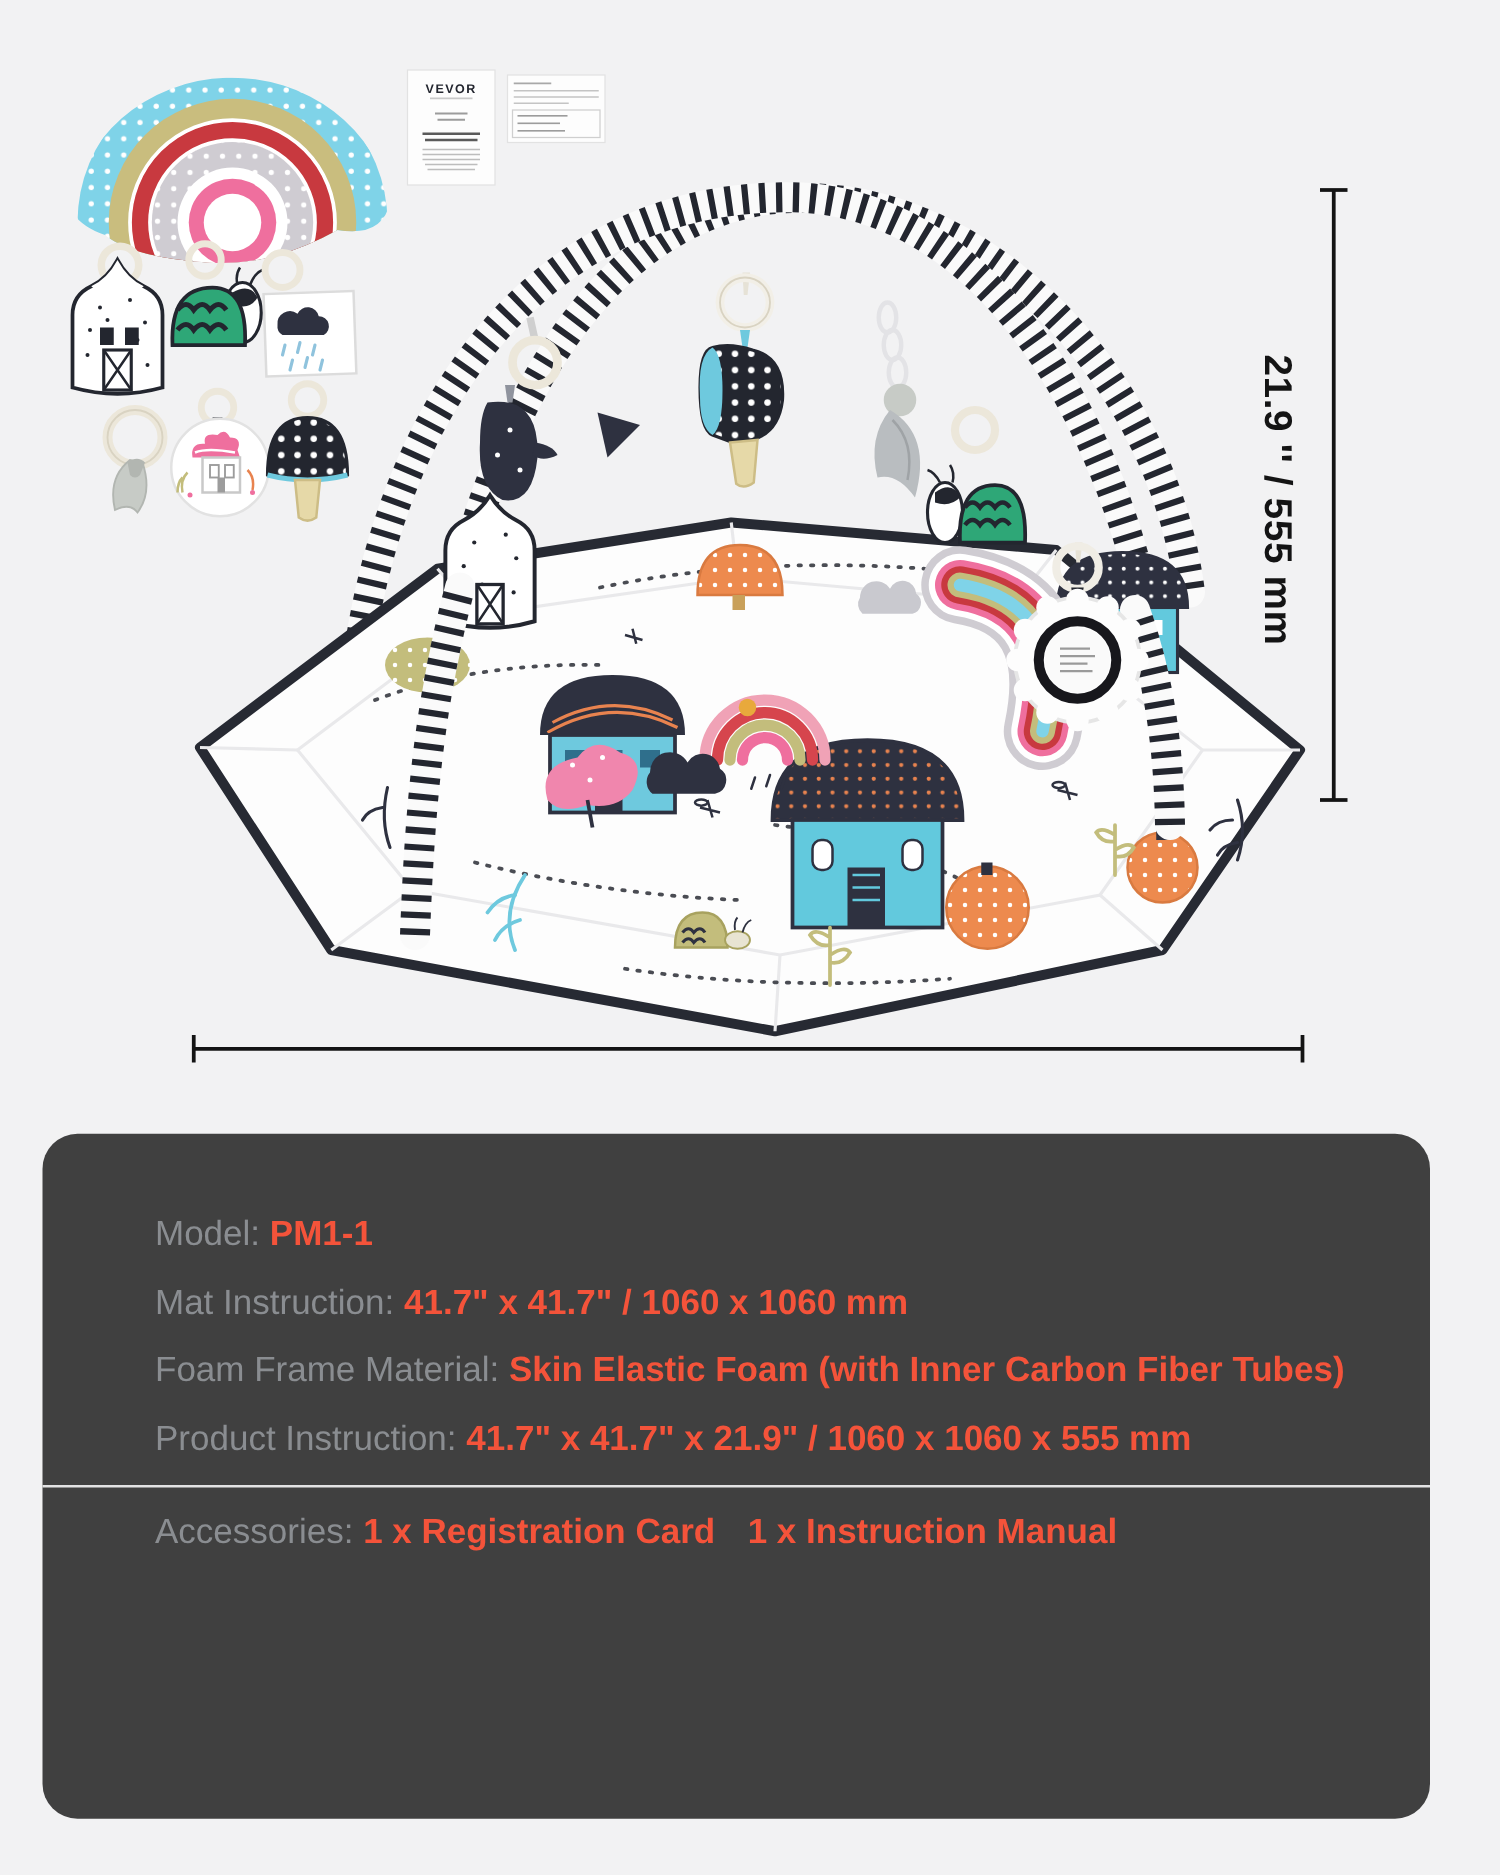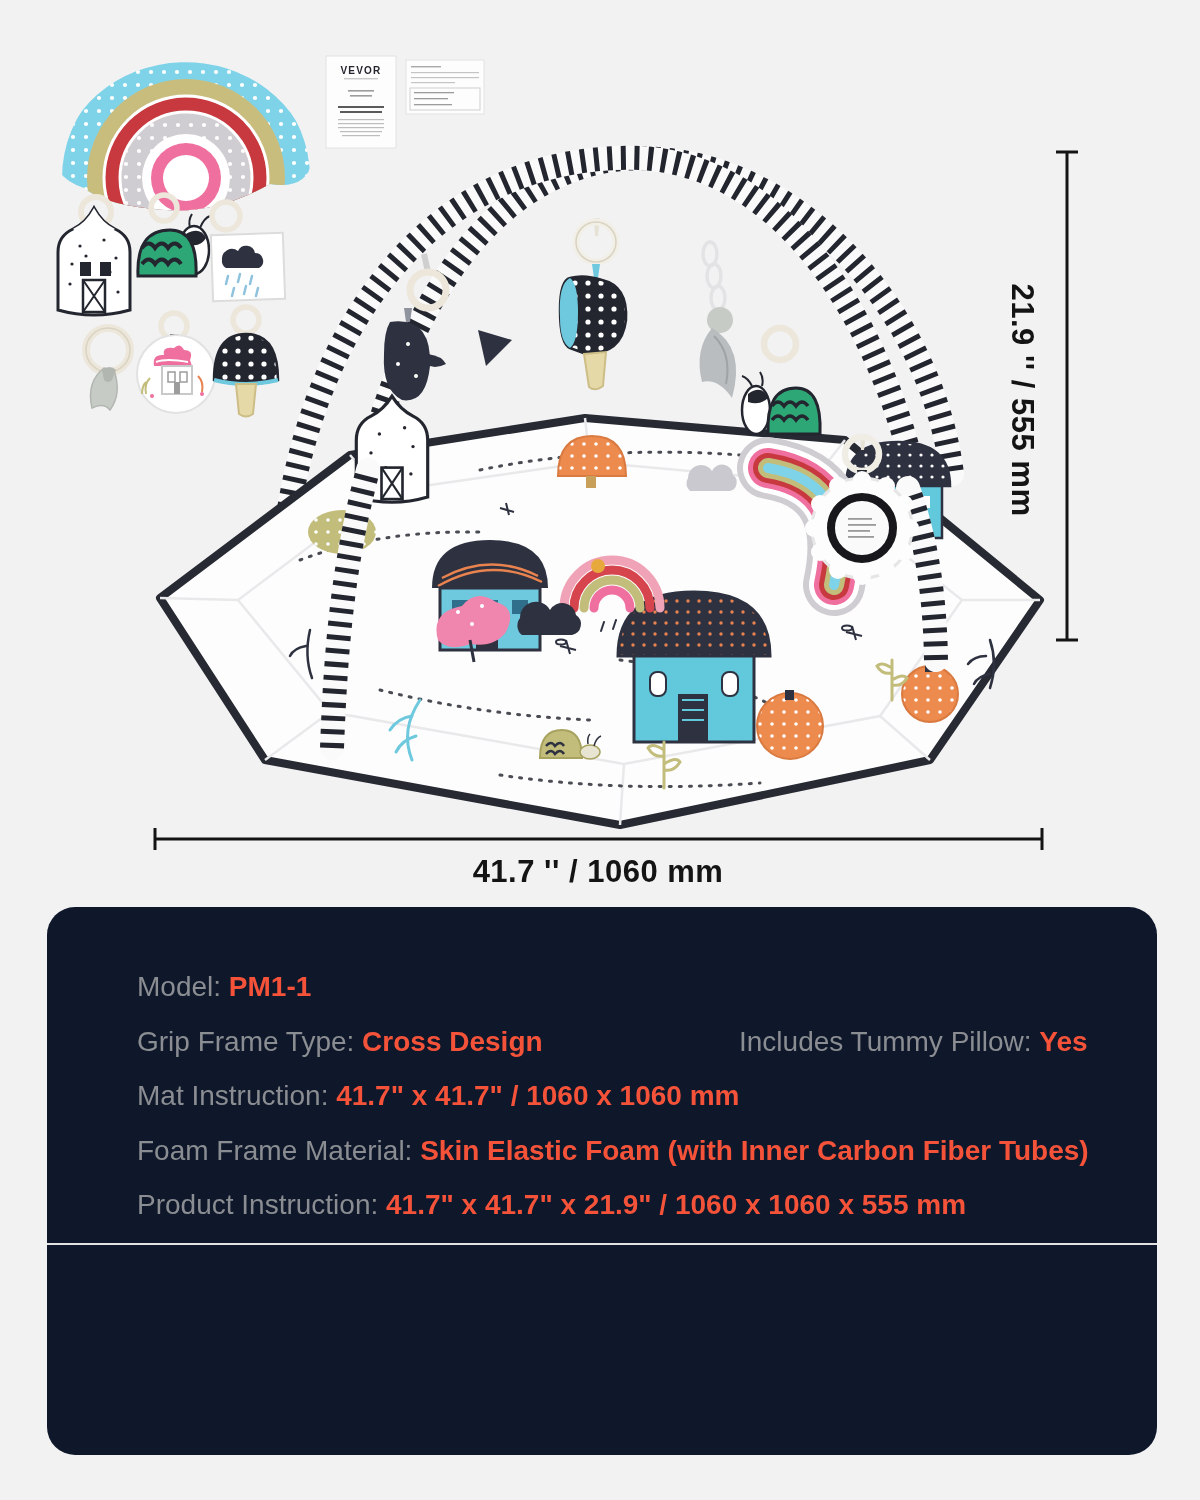--- a/index.html
+++ b/index.html
@@ -14,22 +14,22 @@
   .dim-label{
     position:absolute;color:#141414;font-weight:700;font-size:31px;
     letter-spacing:.5px;text-align:center;white-space:nowrap;
   }
   .dim-label.vertical{
     left:712px;top:382px;width:620px;
     transform:rotate(90deg);transform-origin:center center;
   }
   .dim-label.horizontal{left:348px;top:854px;width:500px;}
   .spec-card{
-    position:absolute;left:47px;top:907px;width:1110px;height:548px;
-    background:#0f172a;border-radius:28px;box-sizing:border-box;
+    position:absolute;left:34px;top:907px;width:1110px;height:548px;
+    background:#404040;border-radius:28px;box-sizing:border-box;
     padding-top:53px;
   }
   .spec-row{
     height:54.5px;line-height:54.5px;padding-left:90px;
     font-size:28px;position:relative;white-space:nowrap;
   }
   .spec-row .cell-right{position:absolute;left:692px;top:0;}
   .spec-label{color:#8a8d91;}
   .spec-value{color:#f4533a;font-weight:700;}
   .spec-divider{border:0;border-top:2px solid #e3e3e4;margin:10px 0 8px 0;}
@@ -412,36 +412,32 @@
     <path d="M 1056 640 H 1078"></path>
   </g>
   <g stroke="#141414" stroke-width="3">
     <path d="M 155 839 H 1042"></path>
     <path d="M 155 828 V 850"></path>
     <path d="M 1042 828 V 850"></path>
   </g>
 </svg>
 
   <div class="dim-label vertical">21.9 '' / 555 mm</div>
-  <div class="dim-label horizontal">41.7 '' / 1060 mm</div>
 </div>
 
 <div class="spec-card">
   <div class="spec-row">
     <span class="spec-label">Model: </span><span class="spec-value">PM1-1</span>
-  </div>
-  <div class="spec-row">
-    <span class="spec-label">Grip Frame Type: </span><span class="spec-value">Cross Design</span>
-    <span class="cell-right">
-      <span class="spec-label">Includes Tummy Pillow: </span><span class="spec-value">Yes</span>
-    </span>
   </div>
   <div class="spec-row">
     <span class="spec-label">Mat Instruction: </span><span class="spec-value">41.7" x 41.7" / 1060 x 1060 mm</span>
   </div>
   <div class="spec-row">
     <span class="spec-label">Foam Frame Material: </span><span class="spec-value">Skin Elastic Foam (with Inner Carbon Fiber Tubes)</span>
   </div>
   <div class="spec-row">
     <span class="spec-label">Product Instruction: </span><span class="spec-value">41.7" x 41.7" x 21.9" / 1060 x 1060 x 555 mm</span>
   </div>
   <hr class="spec-divider">
+  <div class="spec-row">
+    <span class="spec-label">Accessories: </span><span class="spec-value">1 x Registration Card</span><span class="spec-value accessory-gap">1 x Instruction Manual</span>
+  </div>
 </div>
 
 </body></html>

